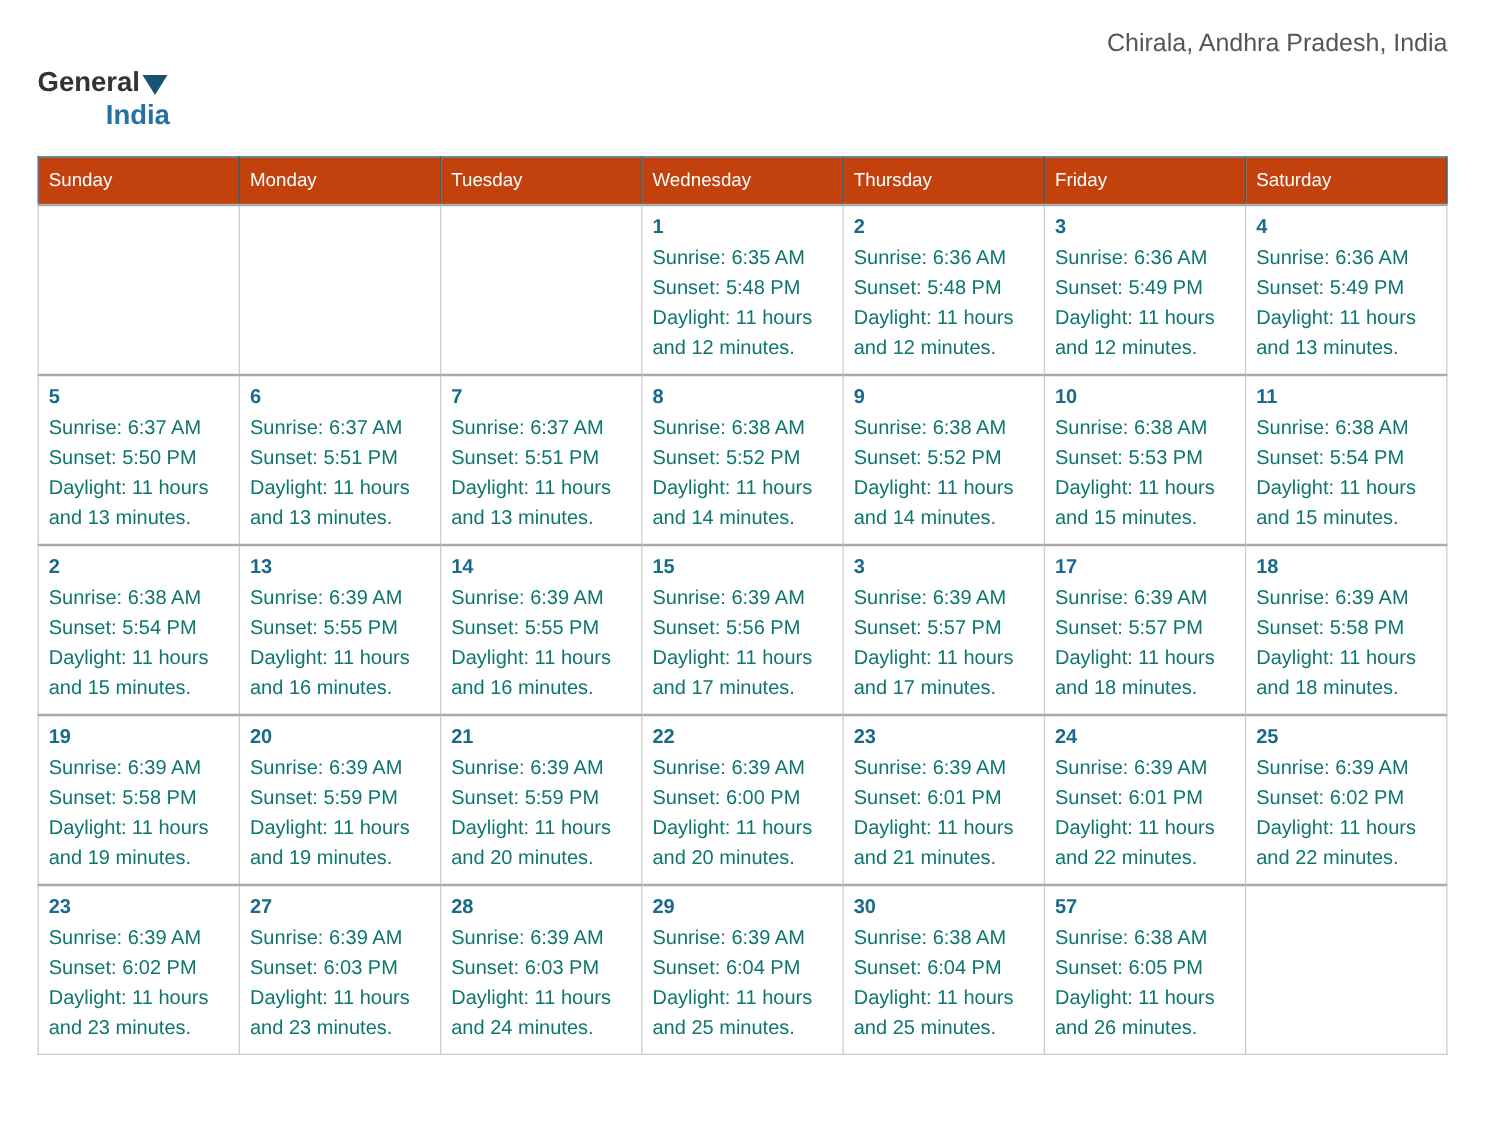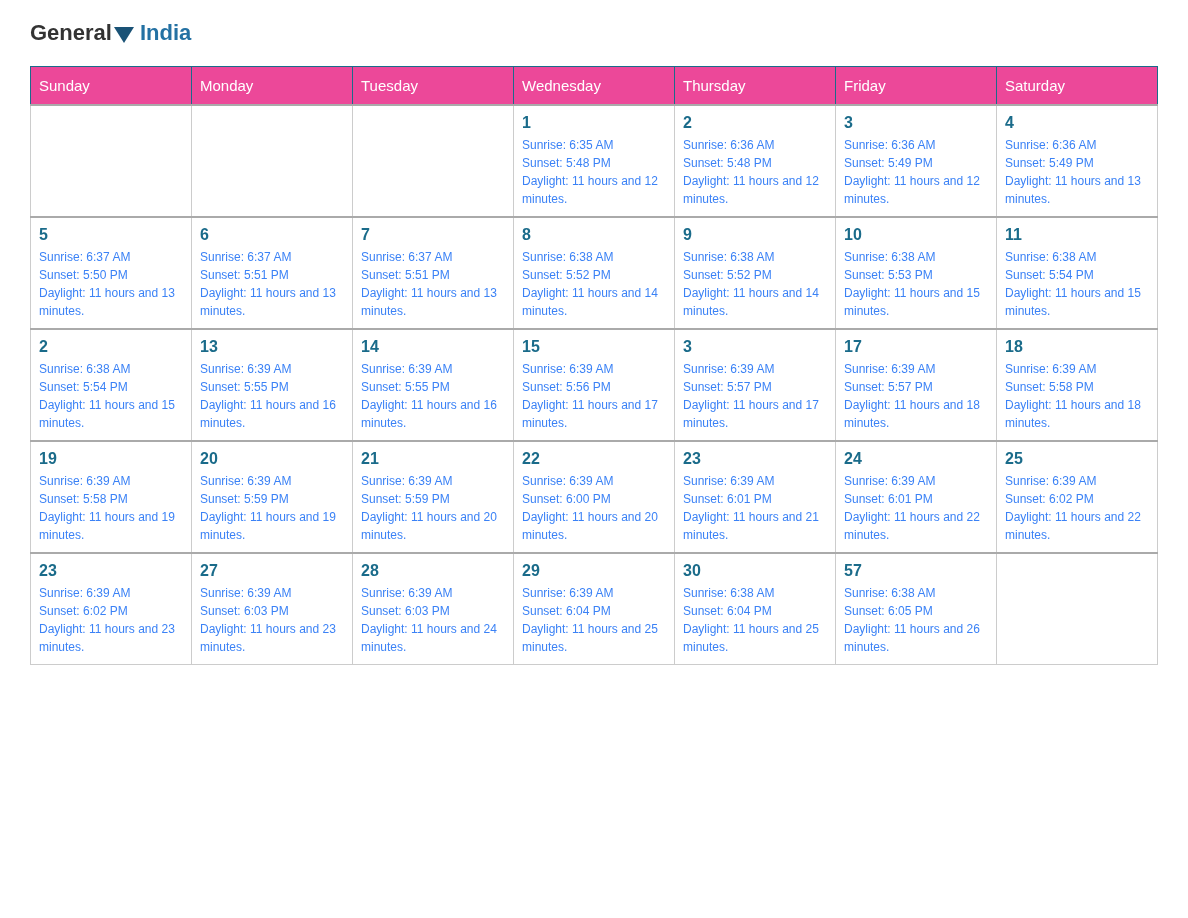--- a/index.html
+++ b/index.html
@@ -12,22 +12,23 @@
       padding: 20px 30px;
     }
     .header {
       display: flex;
       justify-content: space-between;
       align-items: flex-start;
       margin-bottom: 20px;
     }
     .logo {
       display: flex;
-      flex-direction: row;
-      align-items: flex-start;
+      flex-direction: column;
+      align-items: flex-end;
+      margin-top: 33px;
     }
     .logo-text {
       display: flex;
       align-items: center;
       font-size: 22px;
       font-weight: bold;
       color: #333;
     }
     .logo-general {
       color: #333;
@@ -59,21 +60,21 @@
       font-size: 20px;
       color: #555;
       margin-top: 4px;
     }
     .calendar {
       width: 100%;
       border-collapse: collapse;
       border: 1px solid #ccc;
     }
     .calendar th {
-      background-color: #ec4899;
+      background-color: #c2410c;
       color: #fff;
       padding: 10px 8px;
       text-align: left;
       font-size: 15px;
       font-weight: normal;
       border: 1px solid #1a6b8a;
     }
     .calendar td {
       vertical-align: top;
       padding: 8px 8px;
@@ -82,22 +83,22 @@
       min-height: 100px;
     }
     .day-number {
       font-size: 16px;
       font-weight: bold;
       color: #1a6b8a;
       display: block;
       margin-bottom: 4px;
     }
     .day-info {
-      font-size: 12px;
-      color: #3b82f6;
+      font-size: 16px;
+      color: #0f766e;
       line-height: 1.5;
     }
     .empty-cell {
       background: #fff;
     }
     tr.week-row td {
       border-top: 2px solid #aaa;
     }
   </style>
 </head>
@@ -107,20 +108,21 @@
   <div class="logo">
     <div class="logo-text">
       <span class="logo-general">General</span>
       <span class="logo-arrow"></span>
     </div>
     <div style="margin-left: 4px;">
       <span class="logo-blue" style="font-size:22px; font-weight:bold;">India</span>
     </div>
   </div>
   <div class="title-section">
+    <div class="location">Chirala, Andhra Pradesh, India</div>
   </div>
 </div>
 
 <table class="calendar">
   <thead>
     <tr>
     <th>Sunday</th>
         <th>Monday</th>
         <th>Tuesday</th>
         <th>Wednesday</th>

